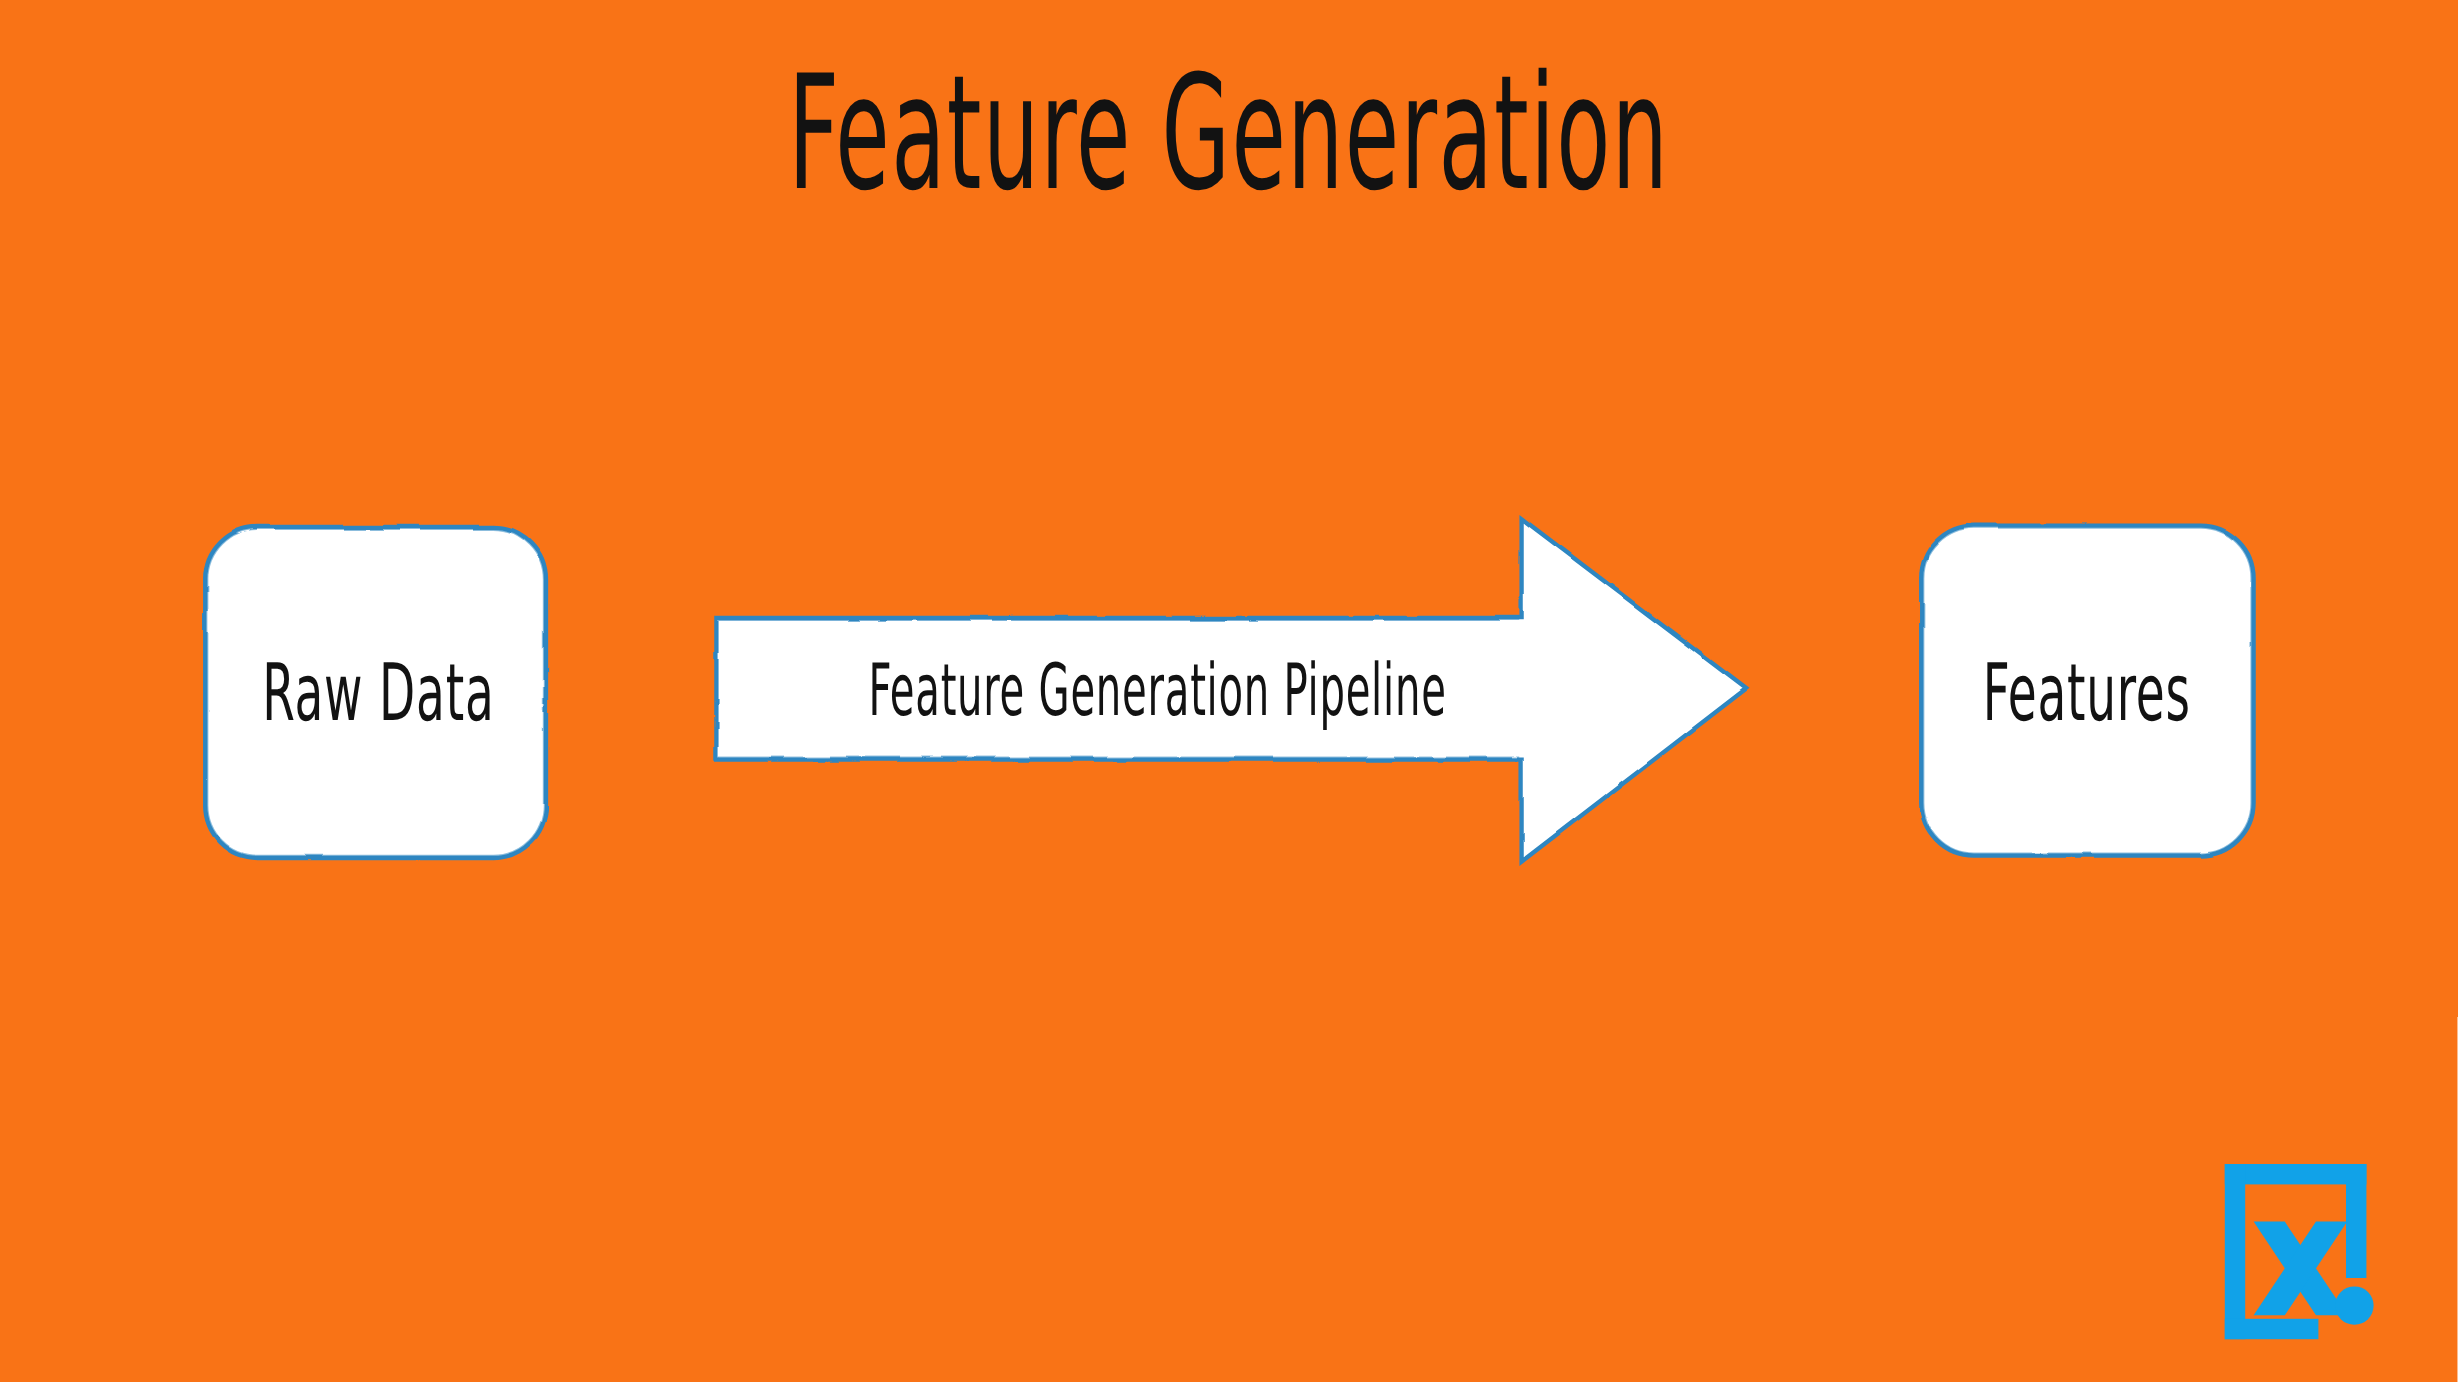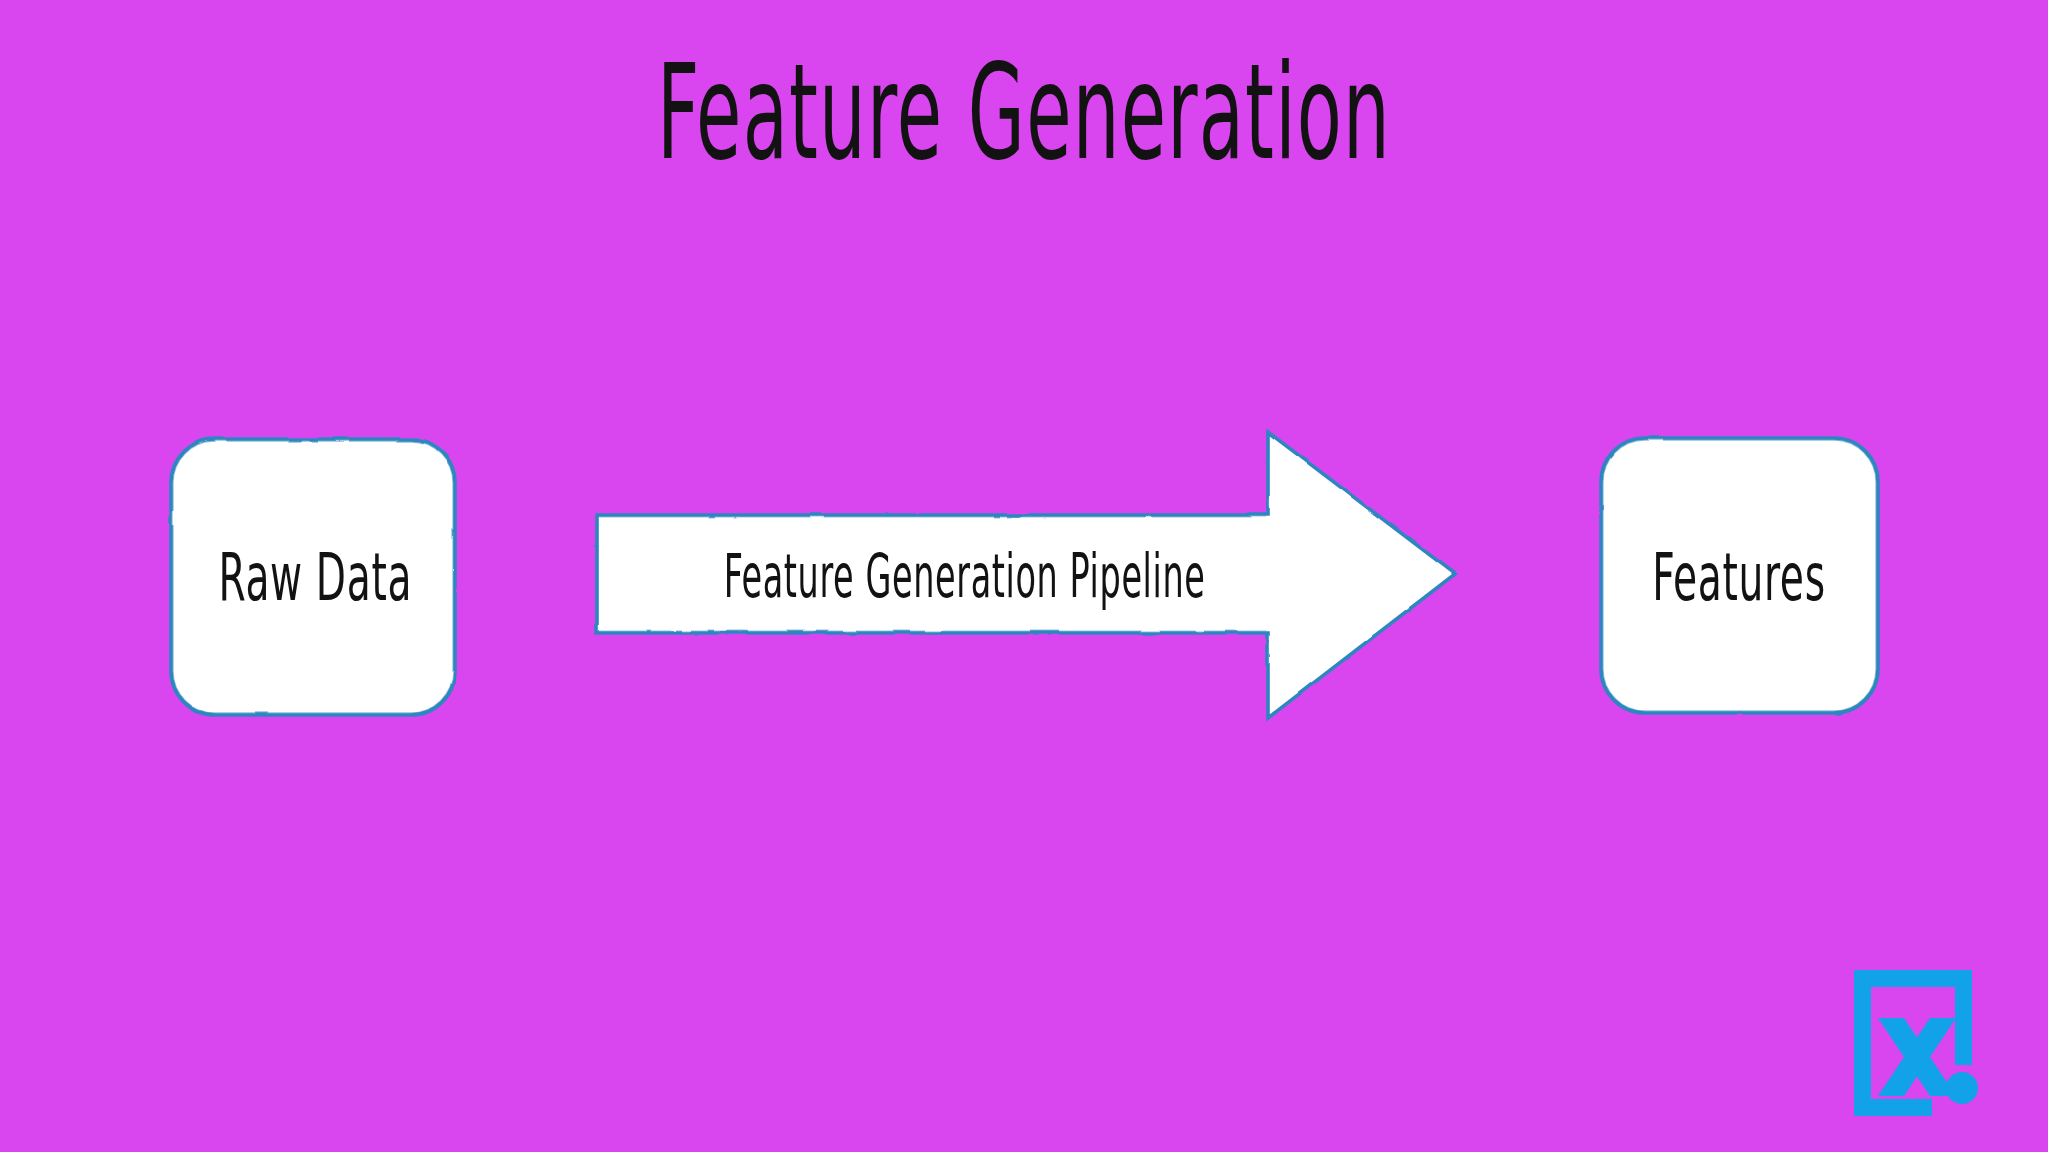--- a/index.html
+++ b/index.html
@@ -11,21 +11,21 @@
     width: 2048px;
     height: 1152px;
     overflow: hidden;
     font-family: "DejaVu Sans", sans-serif;
   }
 
   #slide {
     position: relative;
     width: 2048px;
     height: 1152px;
-    background: #d946ef;
+    background: #f97316;
   }
 
   
   #title {
     position: absolute;
     left: 0;
     top: 46px;
     width: 2048px;
     text-align: center;
     color: #121212;

